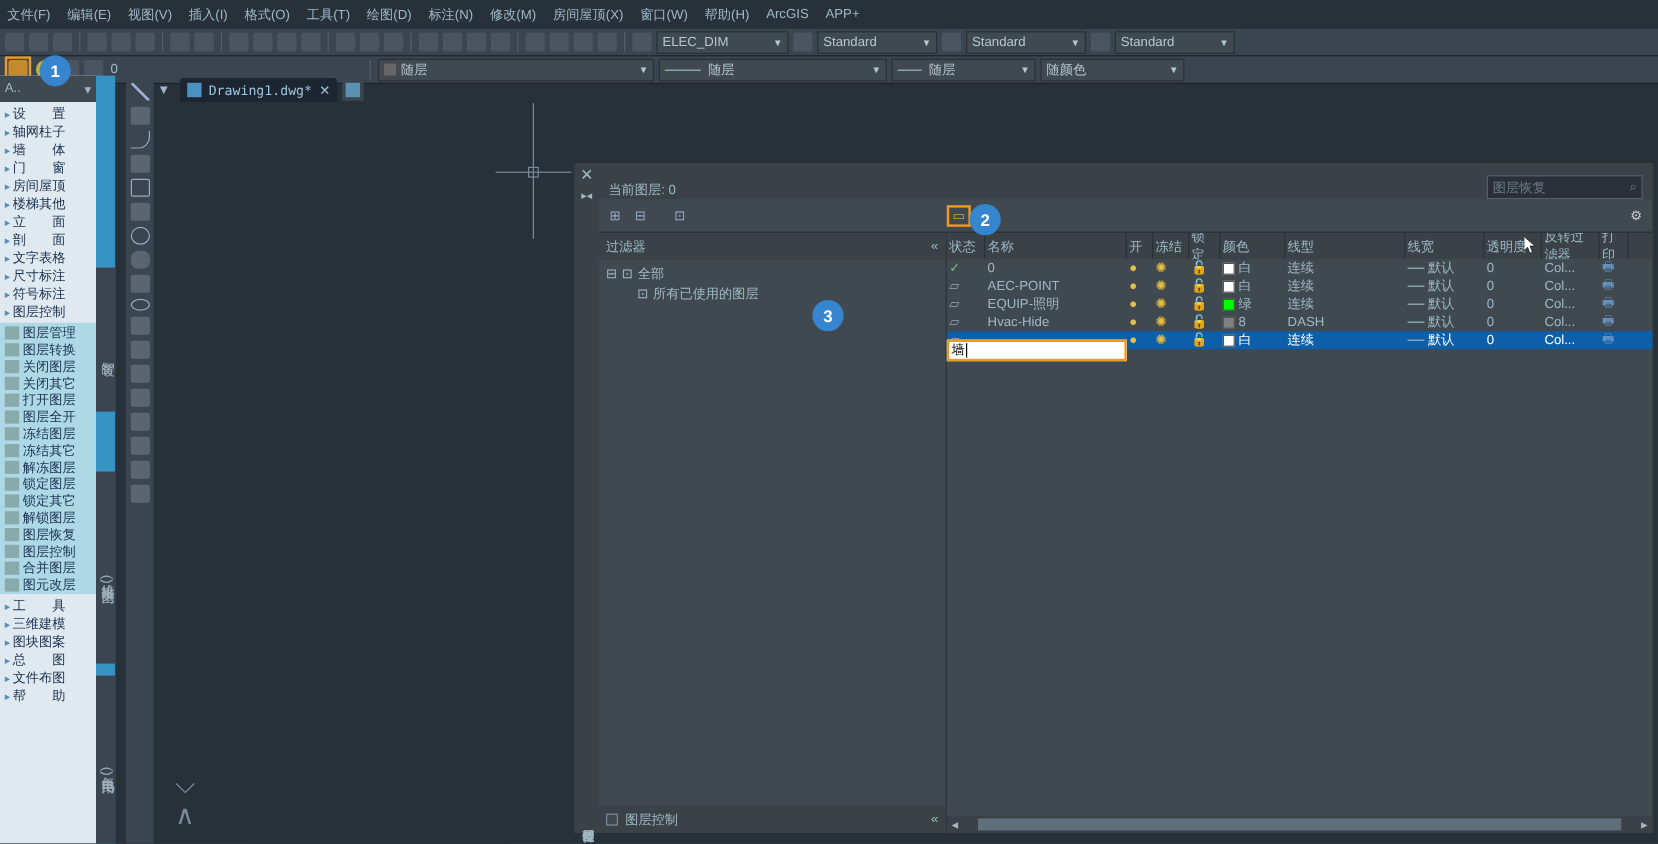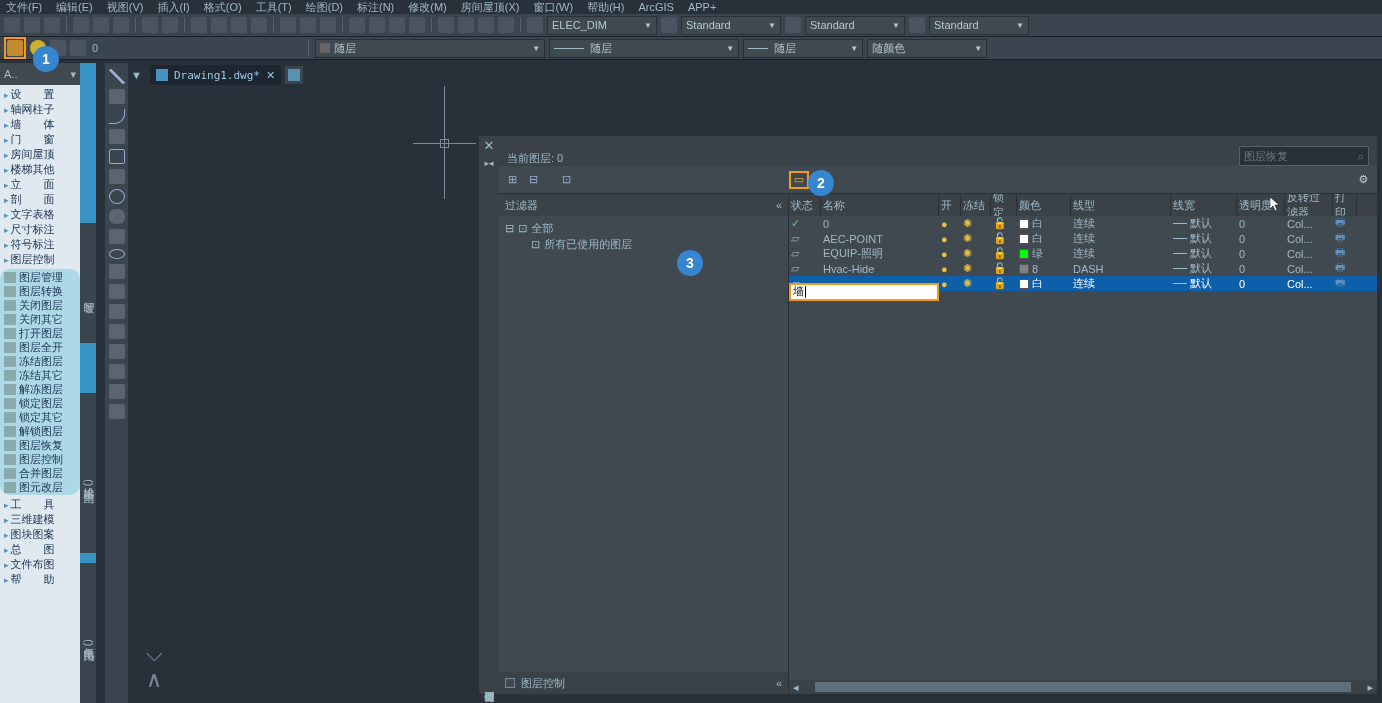--- a/index.html
+++ b/index.html
@@ -1,32 +1,32 @@
 <!DOCTYPE html>
 <html><head>
 <meta charset="utf-8">
 <style>
 * { margin: 0; padding: 0; box-sizing: border-box; font-family: "Microsoft YaHei", sans-serif; }
 body { background: #283039; width: 1382px; height: 703px; overflow: hidden; color: #c8c8c8; font-size: 11px; position: relative; }
-.menubar { height: 14px; background: #283039; display: flex; align-items: center; padding-left: 6px; gap: 14px; color: #9fb9c7; }
+.menubar { height: 24px; background: #283039; display: flex; align-items: center; padding-left: 6px; gap: 14px; color: #9fb9c7; }
 .menubar span { cursor: default; }
 .toolbar-row { height: 23px; background: #3a4550; display: flex; align-items: center; gap: 4px; padding-left: 4px; border-bottom: 1px solid #1c2128; }
 .toolbar-row .sep { width: 1px; height: 16px; background: #555f6a; margin: 0 2px; }
 .icon-btn { width: 16px; height: 16px; background: #4a5561; border-radius: 2px; }
 .dropdown { height: 19px; background: #40494f; border: 1px solid #2a3038; display: flex; align-items: center; padding: 0 4px; color: #b4c7d1; }
 .dropdown .arrow { margin-left: auto; font-size: 8px; }
 .highlight-orange { border: 2px solid #f29a1f; }
 .badge { position: absolute; width: 26px; height: 26px; border-radius: 50%; background: #3585cf; color: #fff; display: flex; align-items: center; justify-content: center; font-size: 14px; font-weight: bold; z-index: 100; }
 
 .left-palette { position: absolute; left: 0; top: 63px; width: 80px; bottom: 0; background: #dfe9ef; }
 .left-palette-head { height: 22px; background: #40494f; color: #9fb9c7; display: flex; align-items: center; padding-left: 4px; font-size: 11px; }
 .tree-list { padding: 2px 0; }
 .tree-item { height: 15px; display: flex; align-items: center; padding-left: 4px; color: #1a3050; font-size: 11px; cursor: pointer; }
 .tree-item .caret { color: #5090c0; margin-right: 2px; font-size: 9px; }
-.sub-list { background: #add8e6; padding: 1px 0; border-radius: 10px; }
+.sub-list { background: #add8e6; padding: 1px 0; }
 .sub-item { height: 14px; display: flex; align-items: center; padding-left: 4px; color: #1a3050; font-size: 11px; gap: 3px; }
 .sub-item .sicon { width: 12px; height: 11px; background: #8aa; }
 
 .vert-tab { position: absolute; top: 63px; width: 16px; bottom: 0; background: #3a4550; writing-mode: vertical-rl; text-align: center; color: #a0b4c0; font-size: 11px; padding-top: 20px; }
 
 .draw-toolbar { position: absolute; left: 105px; top: 63px; width: 23px; bottom: 0; background: #3a4550; display: flex; flex-direction: column; align-items: center; padding-top: 6px; gap: 5px; }
 .draw-toolbar .dicon { width: 16px; height: 15px; background: #5a6570; border-radius: 2px; }
 
 .tab-bar { position: absolute; left: 131px; top: 65px; height: 20px; display: flex; align-items: center; gap: 4px; }
 .wintab { background: #1d2530; height: 20px; display: flex; align-items: center; padding: 0 6px; color: #9ac8e0; font-size: 11px; gap: 6px; border-top-left-radius: 3px; border-top-right-radius: 3px; }

